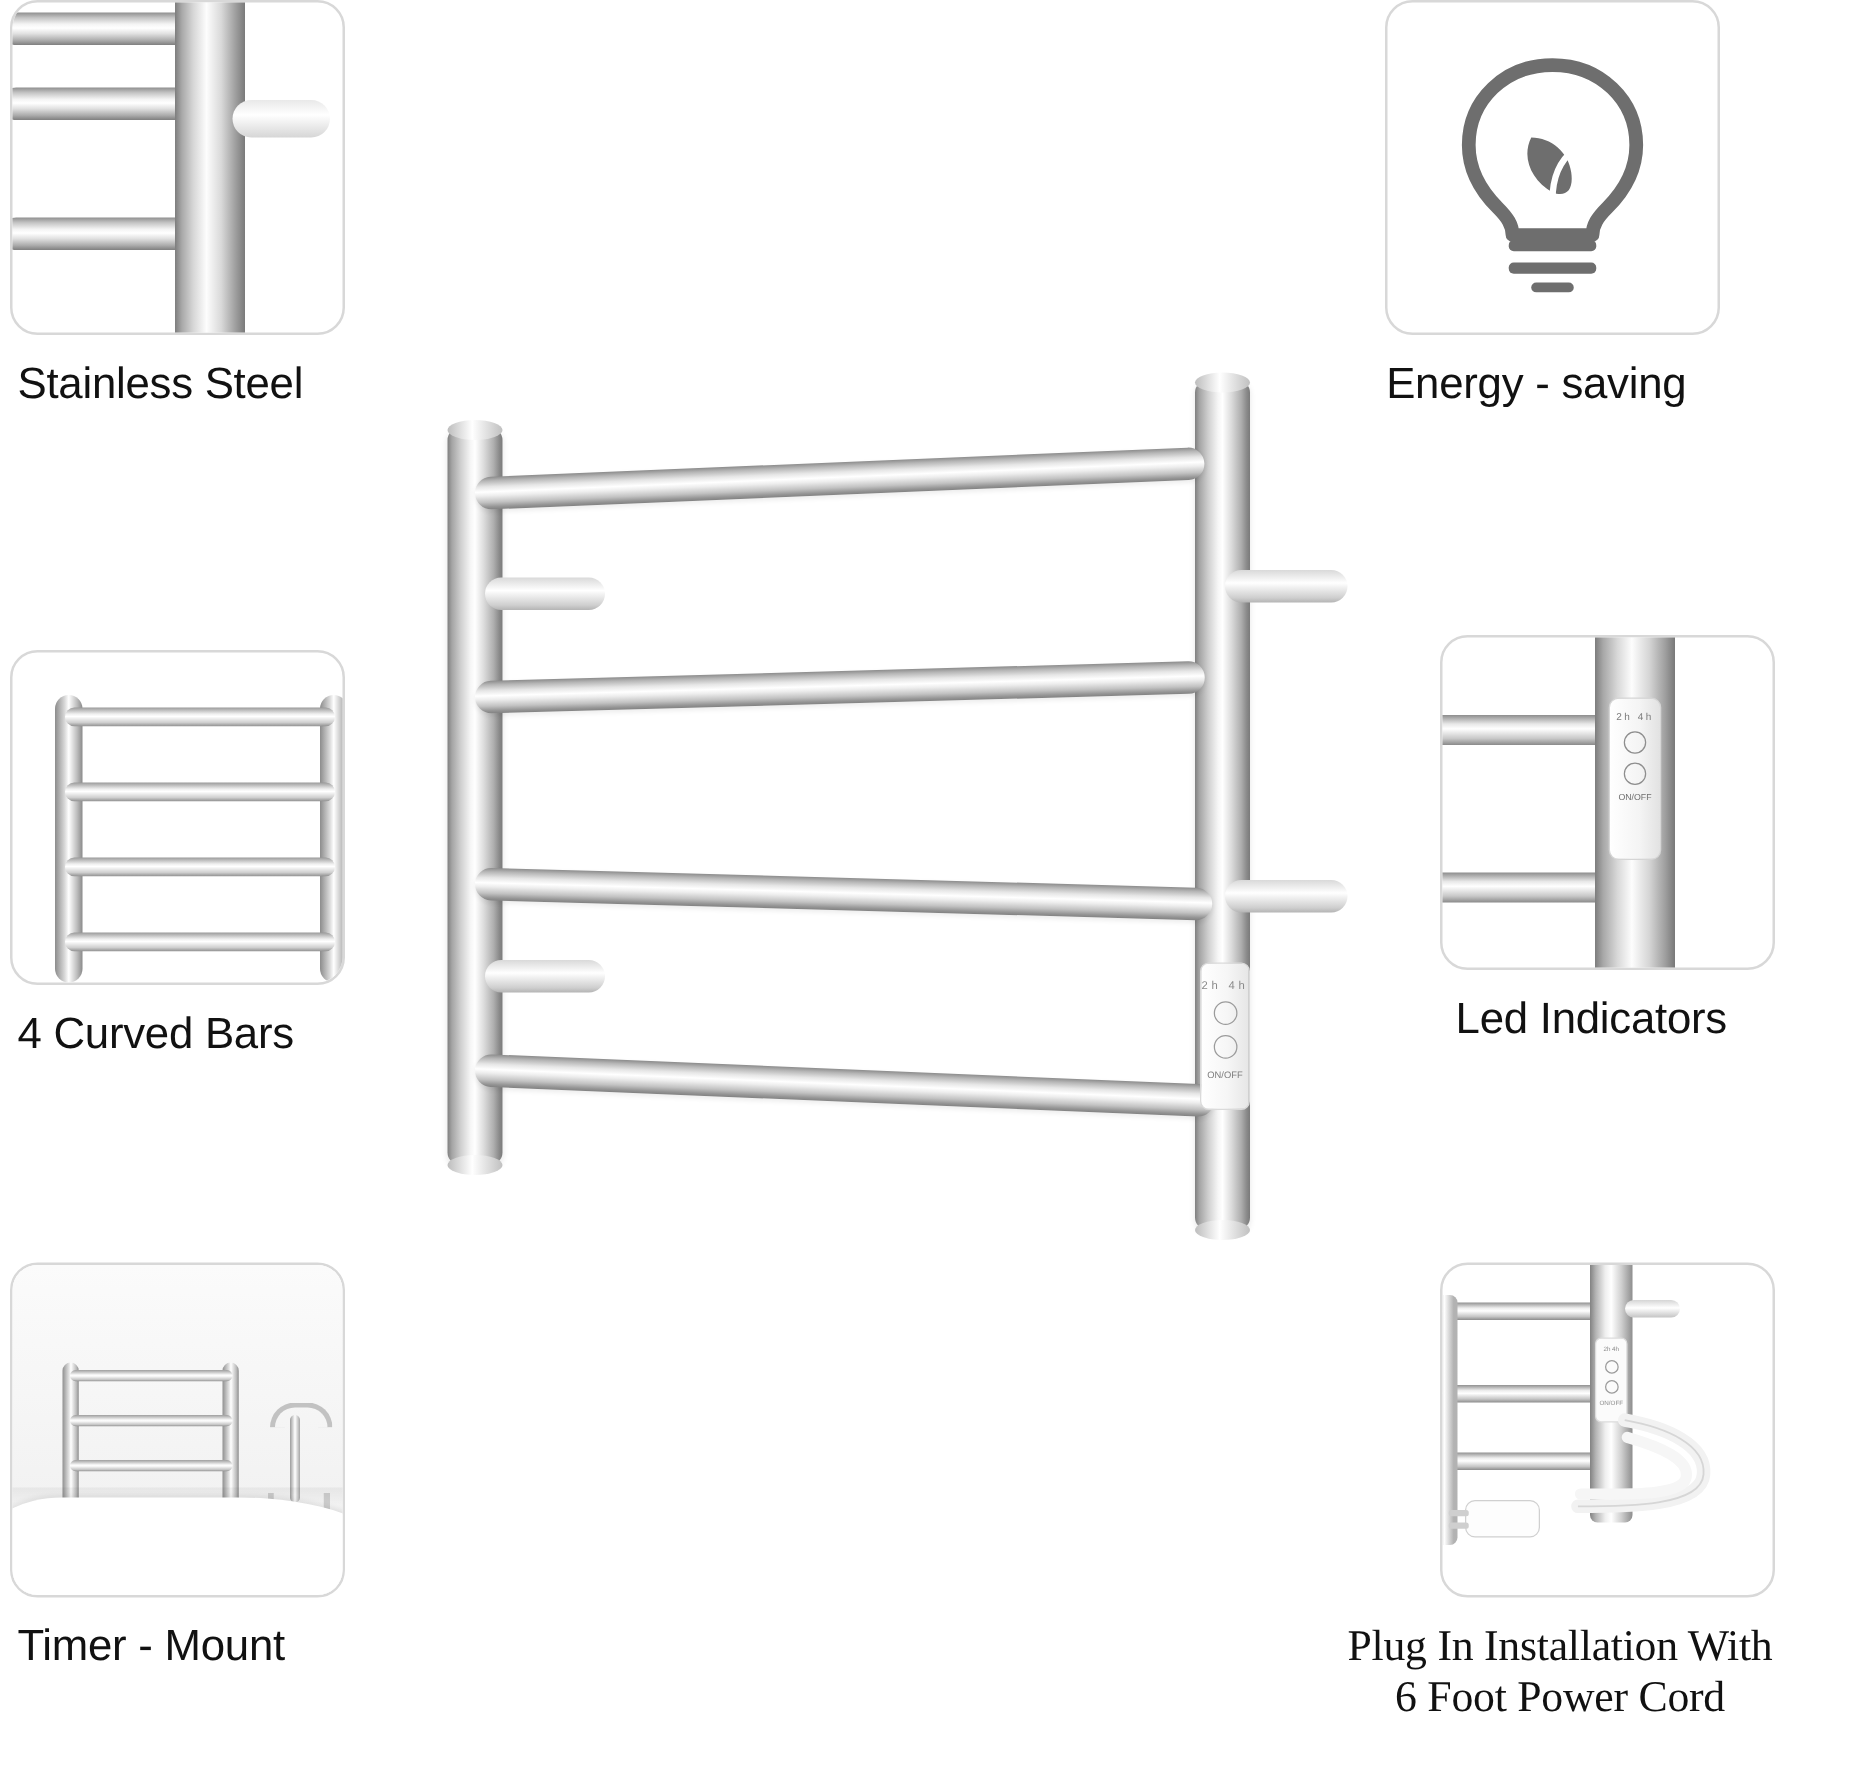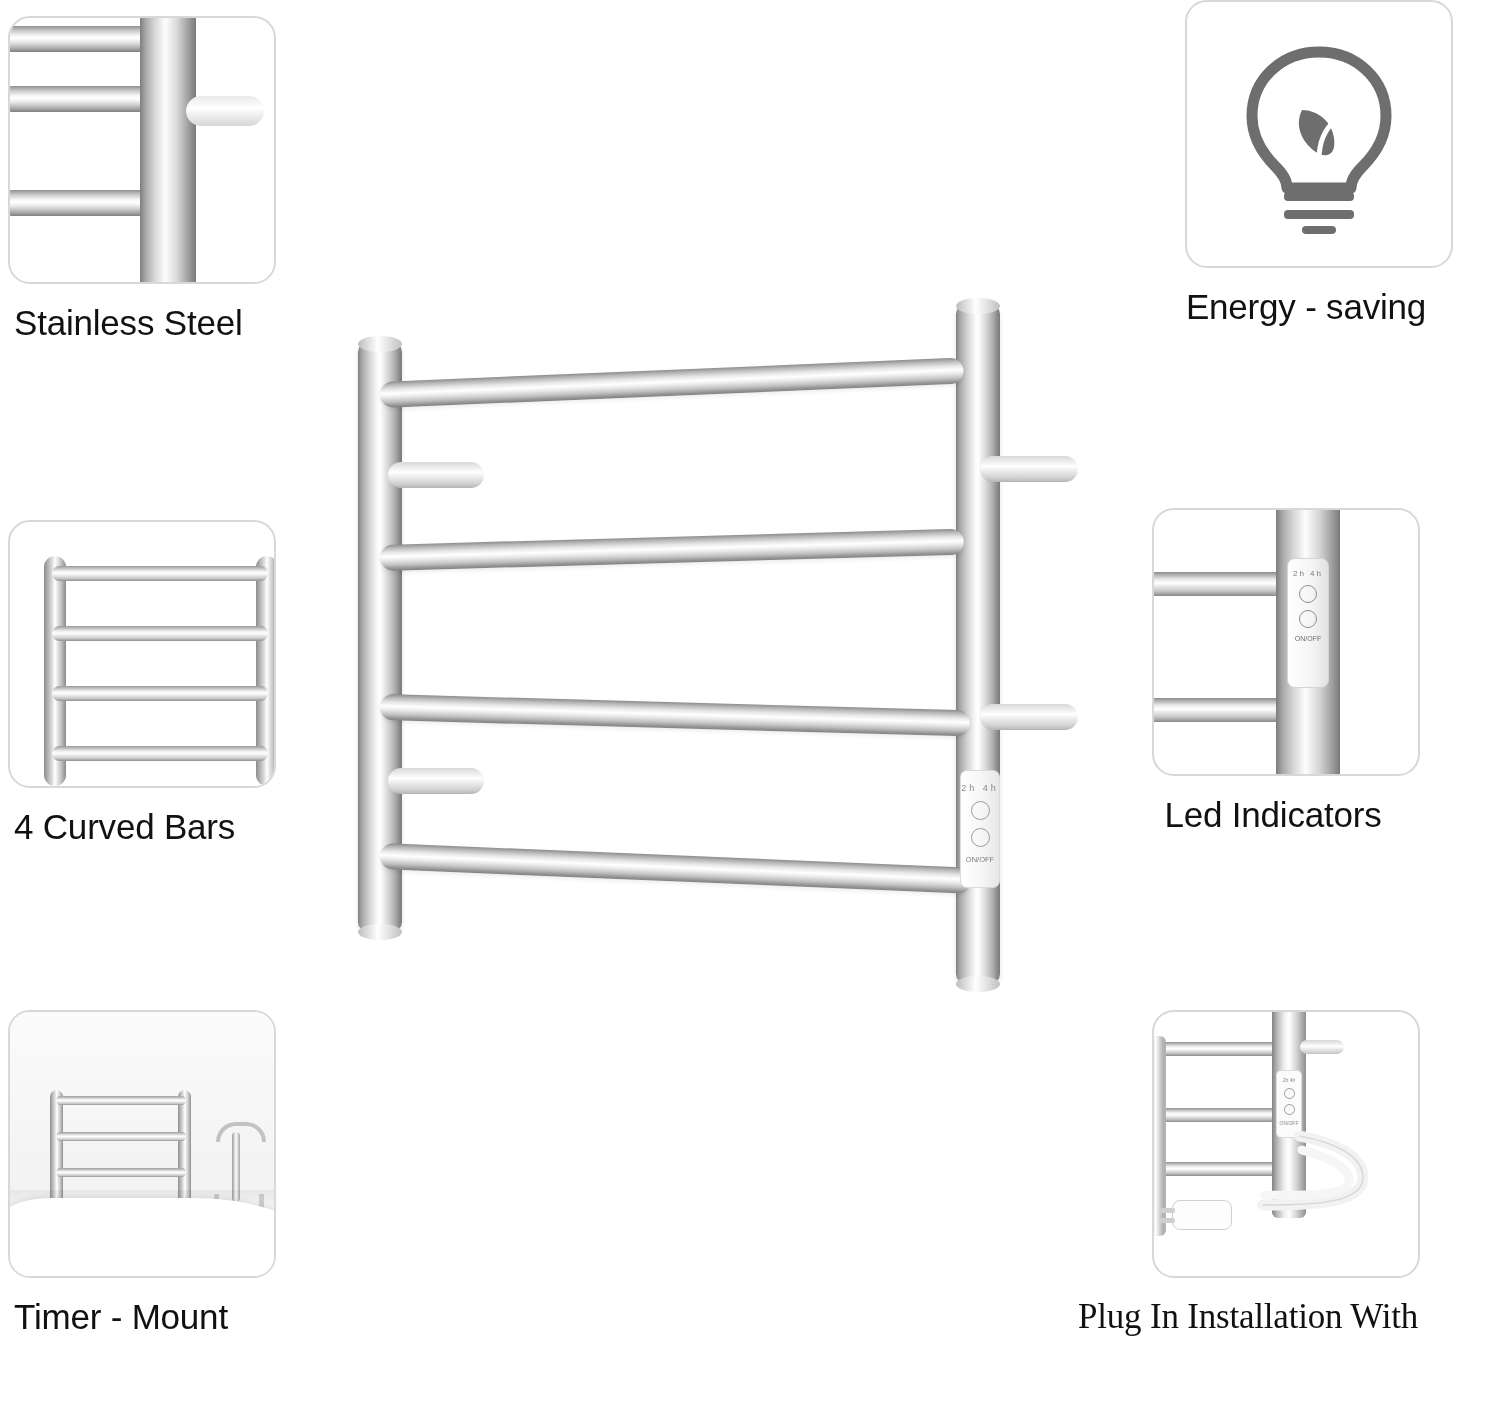--- a/index.html
+++ b/index.html
@@ -36,24 +36,24 @@
   .feature .caption {
     margin-top: 18px;
     font-size: 35px;
     line-height: 1.18;
     text-align: center;
     color: #111111;
     letter-spacing: -0.2px;
   }
 
   
-  #f-steel   { left: 8px;   top: 16px; justify-content: flex-end; }
+  #f-steel   { left: 8px;   top: 0px; justify-content: flex-end; }
   #f-bars    { left: 8px;   top: 508px; margin-top: 12px; }
   #f-wall    { left: 8px;   top: 1010px; }
-  #f-energy  { left: 1185px; top: 0px; }
+  #f-energy  { left: 1108px; top: 0px; }
   #f-timer   { left: 1152px; top: 508px; }
   #f-plug    { left: 1152px; top: 1010px; }
 
   #f-steel .caption, #f-bars .caption, #f-wall .caption { text-align: left; width: 100%; padding-left: 6px; box-sizing: border-box;}
   #f-energy .caption, #f-timer .caption, #f-plug .caption { text-align: center; width: 320px; margin-left: -26px;}
   #f-plug .caption { width: 420px; margin-left: -76px; font-family: Liberation Serif, serif; }
 
   
   #steel-art { position:absolute; inset:0; }
   #steel-art .sbar {
@@ -343,20 +343,21 @@
         <path d="M150 140 C178 148 200 158 198 172 C196 188 150 186 112 186" fill="none" stroke="#f6f6f6" stroke-width="9" stroke-linecap="round"></path>
       </svg>
       <div class="plughead">
         <div class="prong" style="left:-14px; top:7px;"></div>
         <div class="prong" style="left:-14px; top:17px;"></div>
       </div>
     </div>
   </div>
   <div class="caption">
     <div>Plug In Installation With</div>
+    <div>6 Foot Power Cord</div>
   </div>
 </div>
 
 <div id="hero">
 
   <div class="post-l"></div>
   <div class="cap" style="left:18px; top:46px;"></div>
   <div class="cap" style="left:18px; top:634px;"></div>
 
   <div class="post-r"></div>

